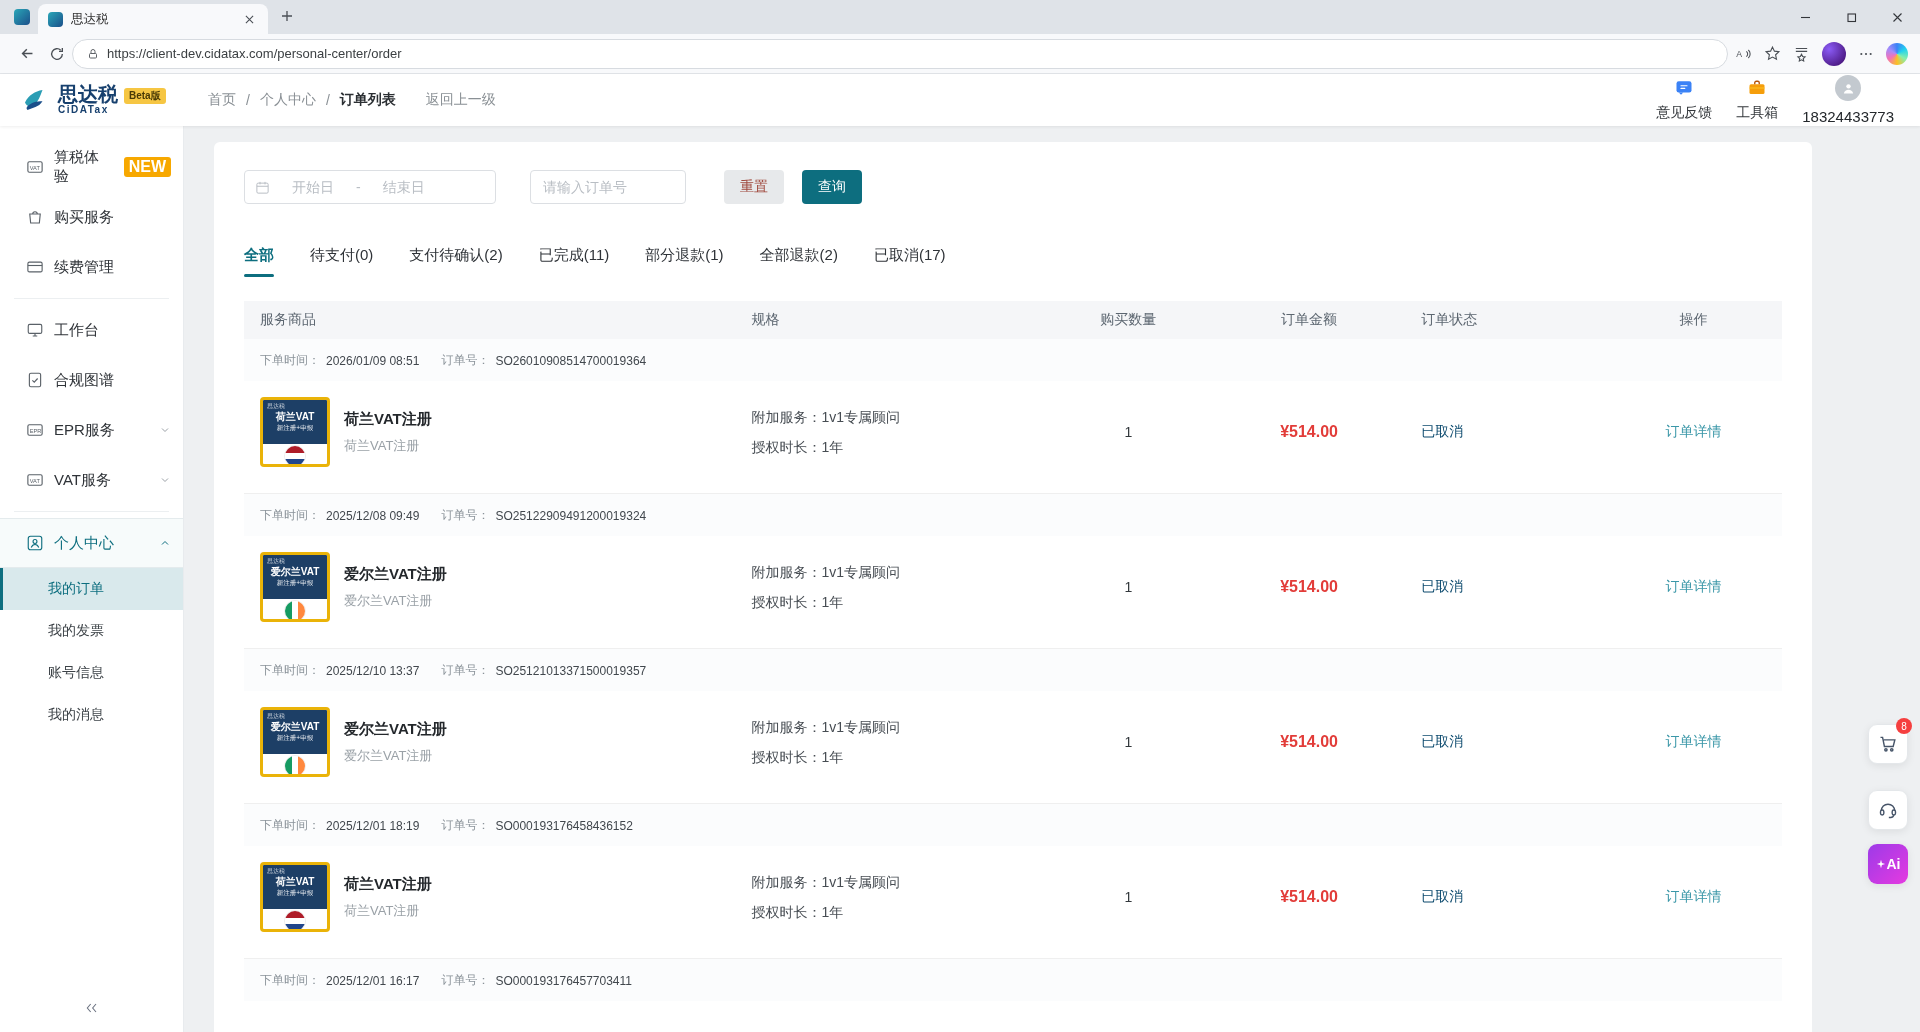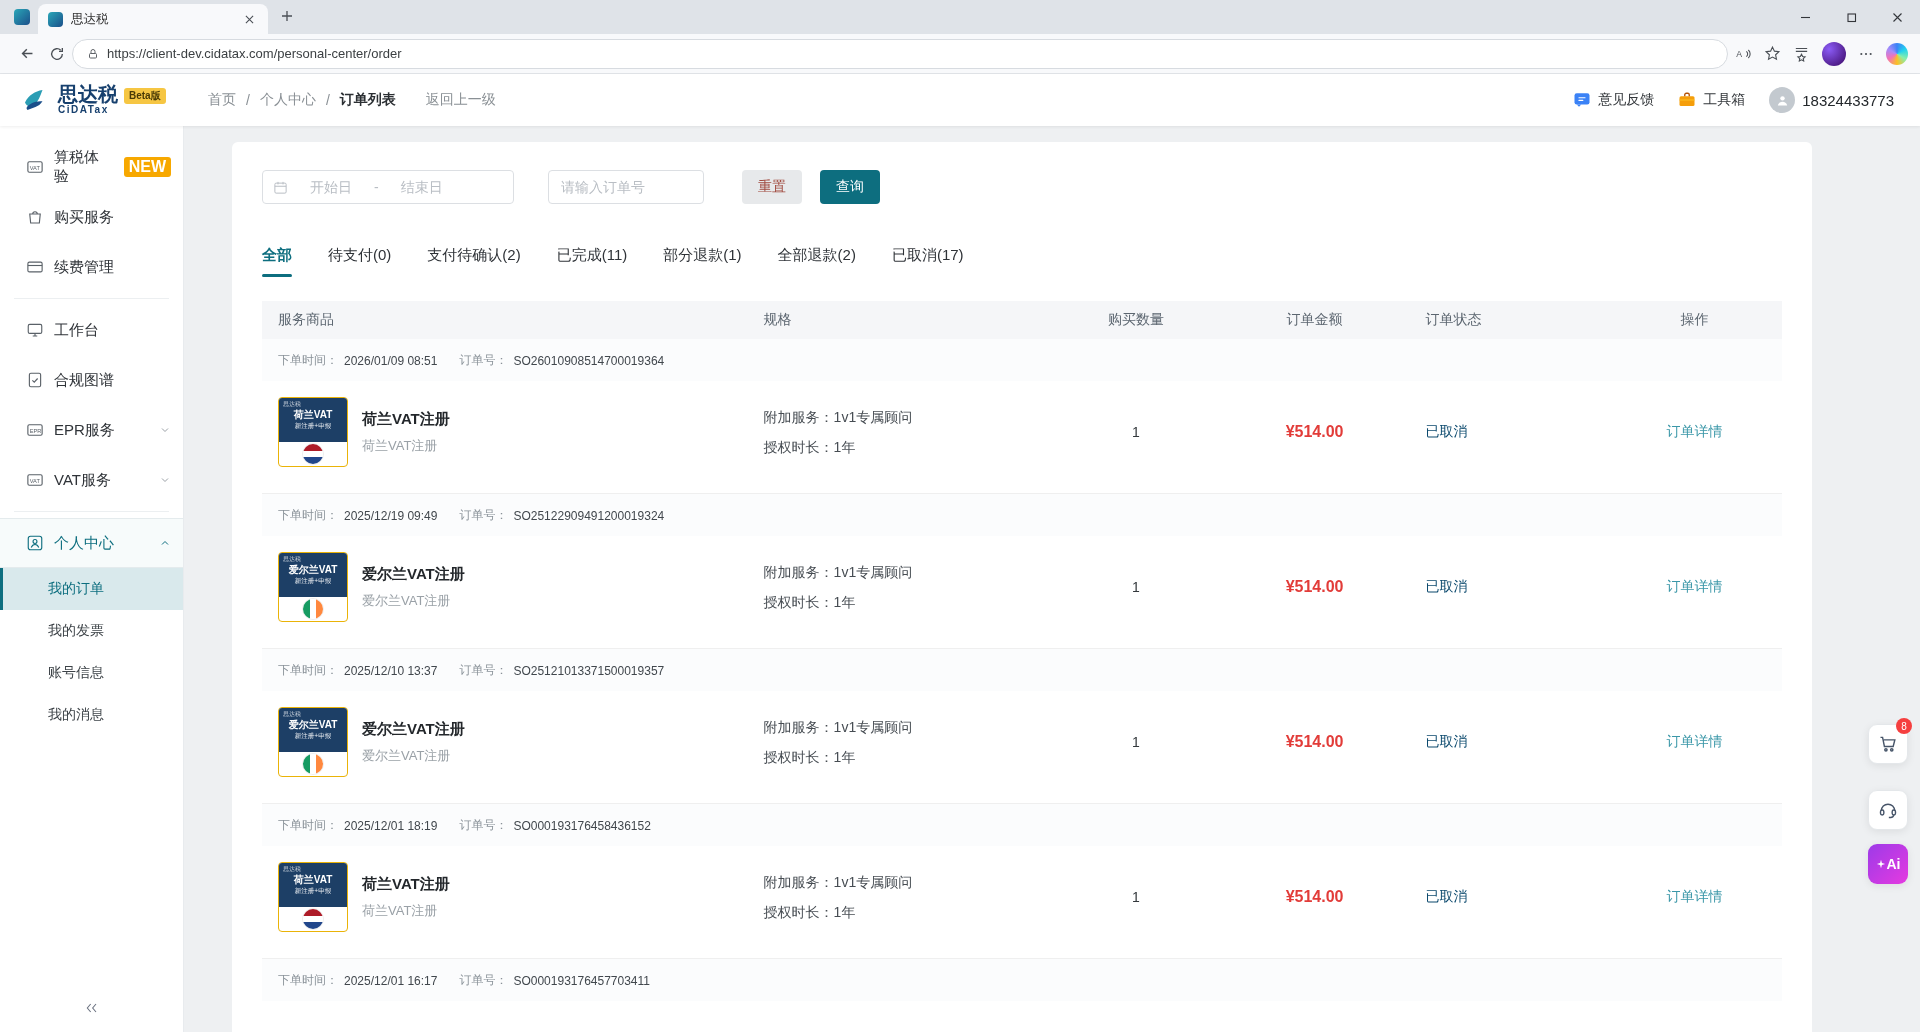--- a/index.html
+++ b/index.html
@@ -31,40 +31,40 @@
   .app-header { height:52px; background:#fff; display:flex; align-items:center; padding:0 26px 0 20px; box-shadow:0 1px 3px rgba(0,0,0,.07); position:relative; z-index:5; }
   .brand { display:flex; align-items:center; gap:8px; width:188px; }
   .brand-text { line-height:1.05; color:#17406e; }
   .brand-title { font-size:20px; font-weight:bold; }
   .brand-sub { font-size:10px; letter-spacing:1.5px; font-weight:bold; }
   .beta { background:#f6c643; color:#4a3a06; font-size:10px; padding:1px 5px; border-radius:3px; align-self:flex-start; margin:4px 0 0 -2px; font-weight:bold; }
   .crumbs { display:flex; align-items:center; gap:10px; color:#8a9095; }
   .crumb-cur { color:#2b2f33; font-weight:bold; }
   .back-link { margin-left:20px; color:#8a9095; cursor:pointer; }
   .header-right { margin-left:auto; display:flex; align-items:center; gap:24px; }
-  .hr-item { display:flex; align-items:center; gap:7px; color:#33373b; cursor:pointer; }
+  .hr-item { display:flex; align-items:center; gap:7px; color:#33373b; cursor:pointer;flex-direction:column; }
   .avatar { width:26px; height:26px; border-radius:50%; background:#c3c9cf; display:grid; place-items:center; color:#fff; }
   .phone { font-size:15px; color:#24282c; }
 
   
   .app-body { display:flex; height:906px; }
   .sidebar { width:184px; background:#fff; border-right:1px solid #e8ebee; padding-top:16px; position:relative; flex-shrink:0; }
   .side-item { height:50px; display:flex; align-items:center; gap:10px; padding:0 12px 0 26px; font-size:15px; color:#2f3338; cursor:pointer; }
   .side-item .ic { color:#5a6168; }
   .side-label { flex:1; }
   .side-divider { height:1px; background:#eceff1; margin:6px 14px; }
   .badge-new { background:#f7a800; color:#fff; font-size:16px; font-weight:bold; padding:1px 5px; border-radius:3px; }
   .chev { color:#9aa0a6; }
   .group-active { border-top:1px solid #e4ebed; border-bottom:1px solid #e4ebed; background:#f7fbfb; color:#0d6e7f; }
   .group-active .ic, .group-active .chev { color:#0d6e7f; }
   .sub-item { height:42px; display:flex; align-items:center; padding-left:48px; font-size:14px; color:#3c4247; cursor:pointer; }
   .sub-item.active { background:#d9e9ec; color:#0d6e7f; border-left:3px solid #0d6e7f; padding-left:45px; }
   .collapse-wrap { position:absolute; bottom:16px; left:0; right:0; display:flex; justify-content:center; color:#6b7280; }
 
-  .main { flex:1; padding:16px 108px 0 30px; overflow:hidden;margin-left:18px; }
+  .main { flex:1; padding:16px 108px 0 30px; overflow:hidden; }
   .card { background:#fff; border-radius:6px; padding:28px 30px 0; height:calc(100% + 30px); overflow:hidden; }
 
   
   .filters { display:flex; align-items:center; }
   .date-range { width:252px; height:34px; border:1px solid #dcdfe3; border-radius:4px; display:flex; align-items:center; padding:0 10px; gap:4px; color:#b9bec4; }
   .date-range input { border:0; outline:0; width:78px; font-size:14px; text-align:center; color:#333; background:transparent; }
   .date-range input::placeholder { color:#b9bec4; }
   .order-input { width:156px; height:34px; border:1px solid #dcdfe3; border-radius:4px; padding:0 12px; font-size:14px; outline:0; margin-left:34px; }
   .order-input::placeholder { color:#b9bec4; }
   .btn { height:34px; border:0; border-radius:4px; font-size:14px; cursor:pointer; padding:0 16px; }
@@ -82,21 +82,21 @@
   .thead { background:#f5f6f8; height:38px; margin-top:24px; color:#5c6670; font-size:14px; }
   .pl16 { padding-left:16px; }
   .tc { text-align:center; }
   .order-group { border-top:1px solid #efefef; }
   .order-group:first-of-type { border-top:0; }
   .group-head { display:flex; align-items:center; padding:13px 16px 12px; font-size:12px; color:#8a9299; background:#fbfcfd; }
   .group-head .val { color:#41474d; margin-left:6px; }
   .group-head .ml { margin-left:22px; }
   .row { padding:16px 0 26px; }
   .product { display:flex; gap:14px; padding-left:16px; align-items:center; }
-  .thumb { width:70px; height:70px; border:1px solid #eab308; border-radius:4px; overflow:hidden; flex-shrink:0; background:#fff; }
+  .thumb { width:70px; height:70px; border:3px solid #eab308; border-radius:4px; overflow:hidden; flex-shrink:0; background:#fff; }
   .thumb-top { height:44px; background:#1d3f66; color:#fff; display:flex; flex-direction:column; align-items:center; padding-top:2px; }
   .t-brand { font-size:6px; opacity:.75; align-self:flex-start; margin-left:4px; }
   .t-big { font-size:10px; font-weight:bold; line-height:1.25; }
   .t-sub { font-size:6.5px; opacity:.92; }
   .thumb-bot { height:26px; display:flex; align-items:center; justify-content:center; }
   .flag { width:22px; height:22px; border-radius:50%; overflow:hidden; display:flex; border:1px solid #eee; margin-top:-2px; }
   .flag i { flex:1; }
   .flag[data-flag="nl"] { flex-direction:column; }
   .flag[data-flag="nl"] i:nth-child(1){ background:#AE1C28; }
   .flag[data-flag="nl"] i:nth-child(2){ background:#ffffff; }
@@ -441,21 +441,21 @@
           <div class="qty">1</div>
           <div class="amount">¥514.00</div>
           <div class="status">已取消</div>
           <div class="action"><a>订单详情</a></div>
         </div>
       </section>
 
       <section class="order-group">
         <div class="group-head">
           <span>下单时间：</span>
-          <span class="val">2025/12/19 09:49</span>
+          <span class="val">2025/12/08 09:49</span>
           <span class="ml">订单号：</span>
           <span class="val">SO25122909491200019324</span>
         </div>
         <div class="grid6 row">
           <div class="product">
             <div class="thumb">
               <div class="thumb-top">
                 <span class="t-brand">思达税</span>
                 <span class="t-big">爱尔兰VAT</span>
                 <span class="t-sub">新注册+申报</span>

